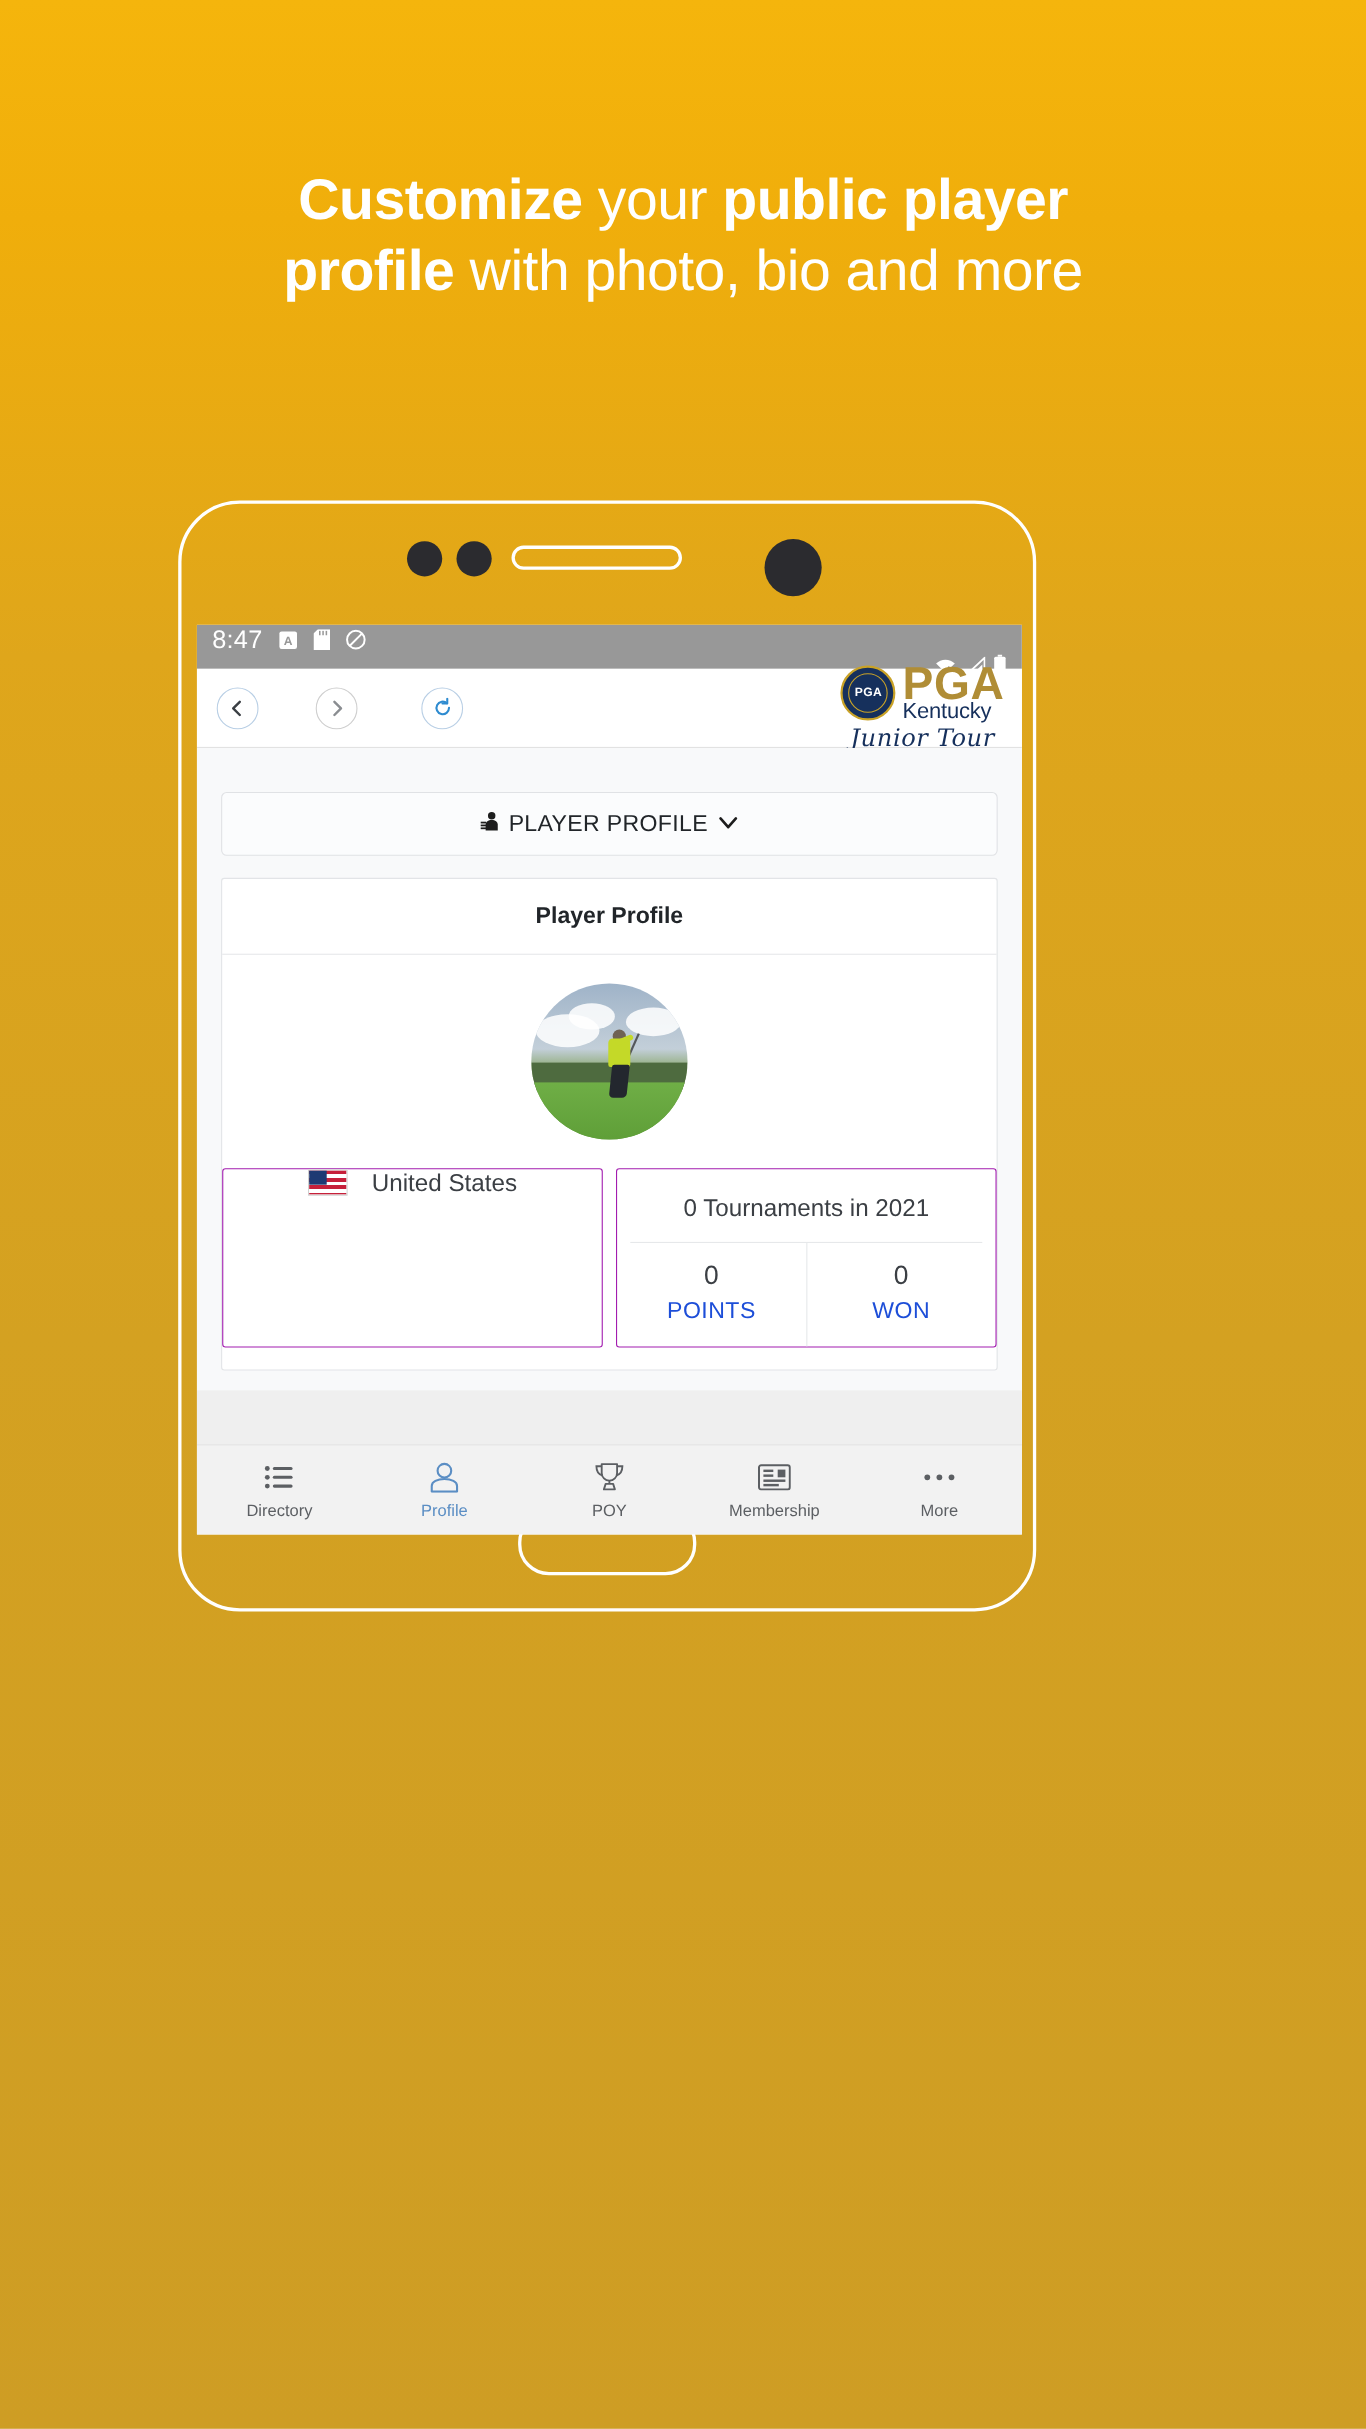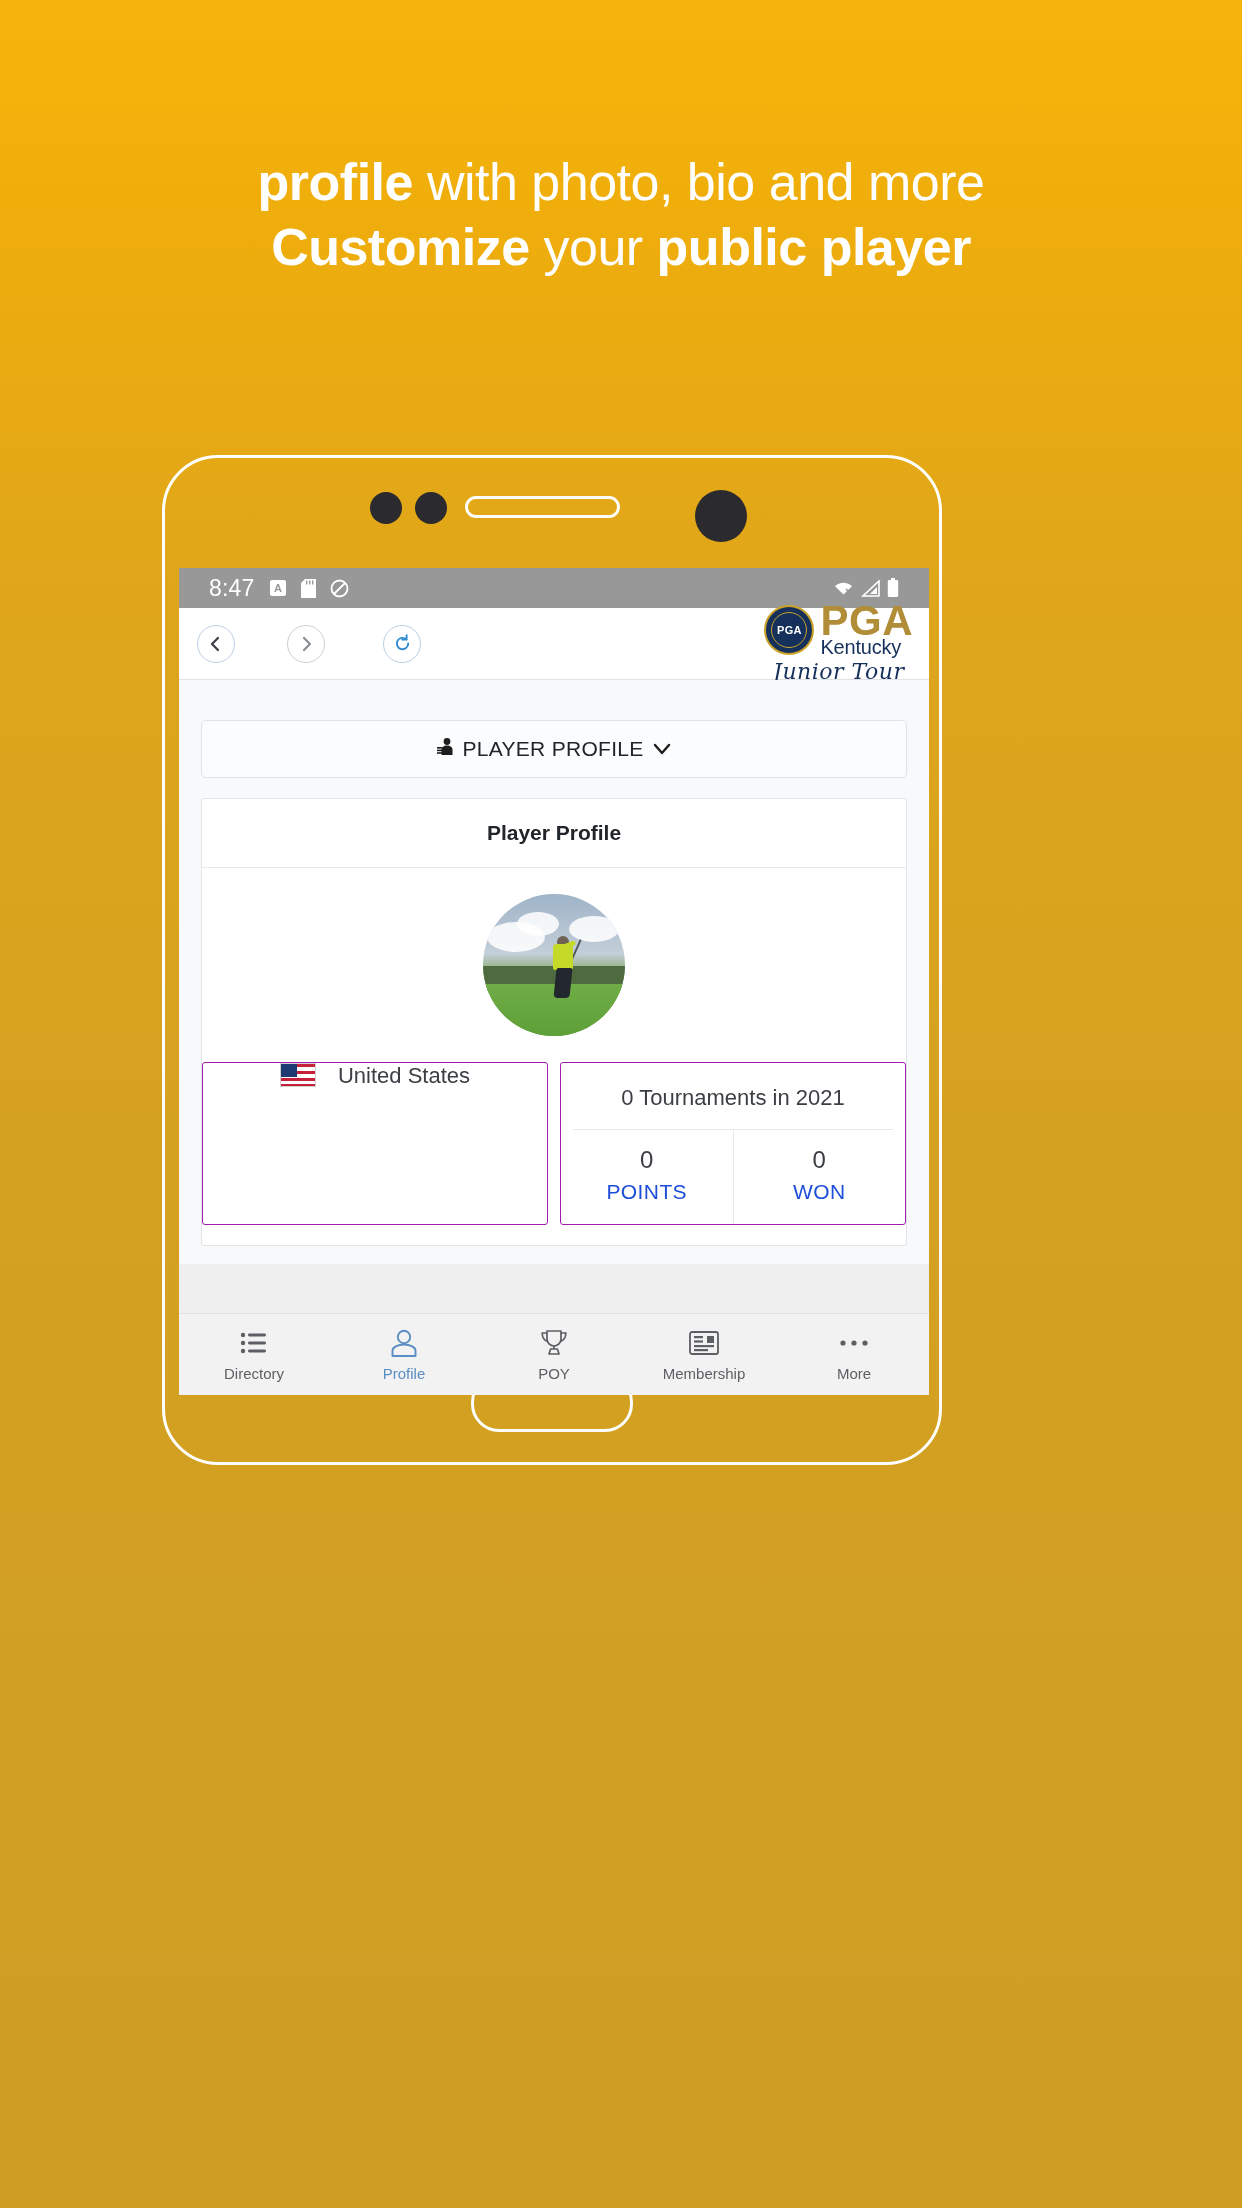--- a/index.html
+++ b/index.html
@@ -70,22 +70,22 @@
     left: 14px; top: 110px;
     width: 750px; height: 827px;
     background: #ffffff;
     overflow: hidden;
   }
 
   
   .statusbar {
     height: 40px; background: #989898;
     display: flex; 
-    padding: 0 30px;
-    color: #ffffff; font-size: 21px;
+    padding: 0 14px;
+    color: #ffffff; font-size: 21px; flex-direction: column;
   }
   .sb-left { display: flex; align-items: center; gap: 14px; }
   .sb-time { font-size: 23px; letter-spacing: 0.2px; }
   .sb-ico { display: inline-flex; align-items: center; }
   .sb-right {
     margin-left: auto; display: flex; align-items: center; gap: 7px;
   }
 
   
   .browser-header {
@@ -291,24 +291,24 @@
     color: #5c5f63; font-size: 15px;
   }
   .navitem.active { color: #5b8ec4; }
   .navitem .ico { height: 32px; display: flex; align-items: center; }
 </style>
 </head>
 <body>
 
 <div class="headline">
   <div>
-    <span class="b">profile</span><span class="l"> with photo, bio and more</span>
+    <span class="b">Customize</span><span class="l"> your </span><span class="b">public player</span>
   </div>
   <div>
-    <span class="b">Customize</span><span class="l"> your </span><span class="b">public player</span>
+    <span class="b">profile</span><span class="l"> with photo, bio and more</span>
   </div>
 </div>
 
 <div class="phone">
 
   <div class="phone-topbar">
     <div class="cam-dot d1"></div>
     <div class="cam-dot d2"></div>
     <div class="speaker"></div>
     <div class="cam-big"></div>

